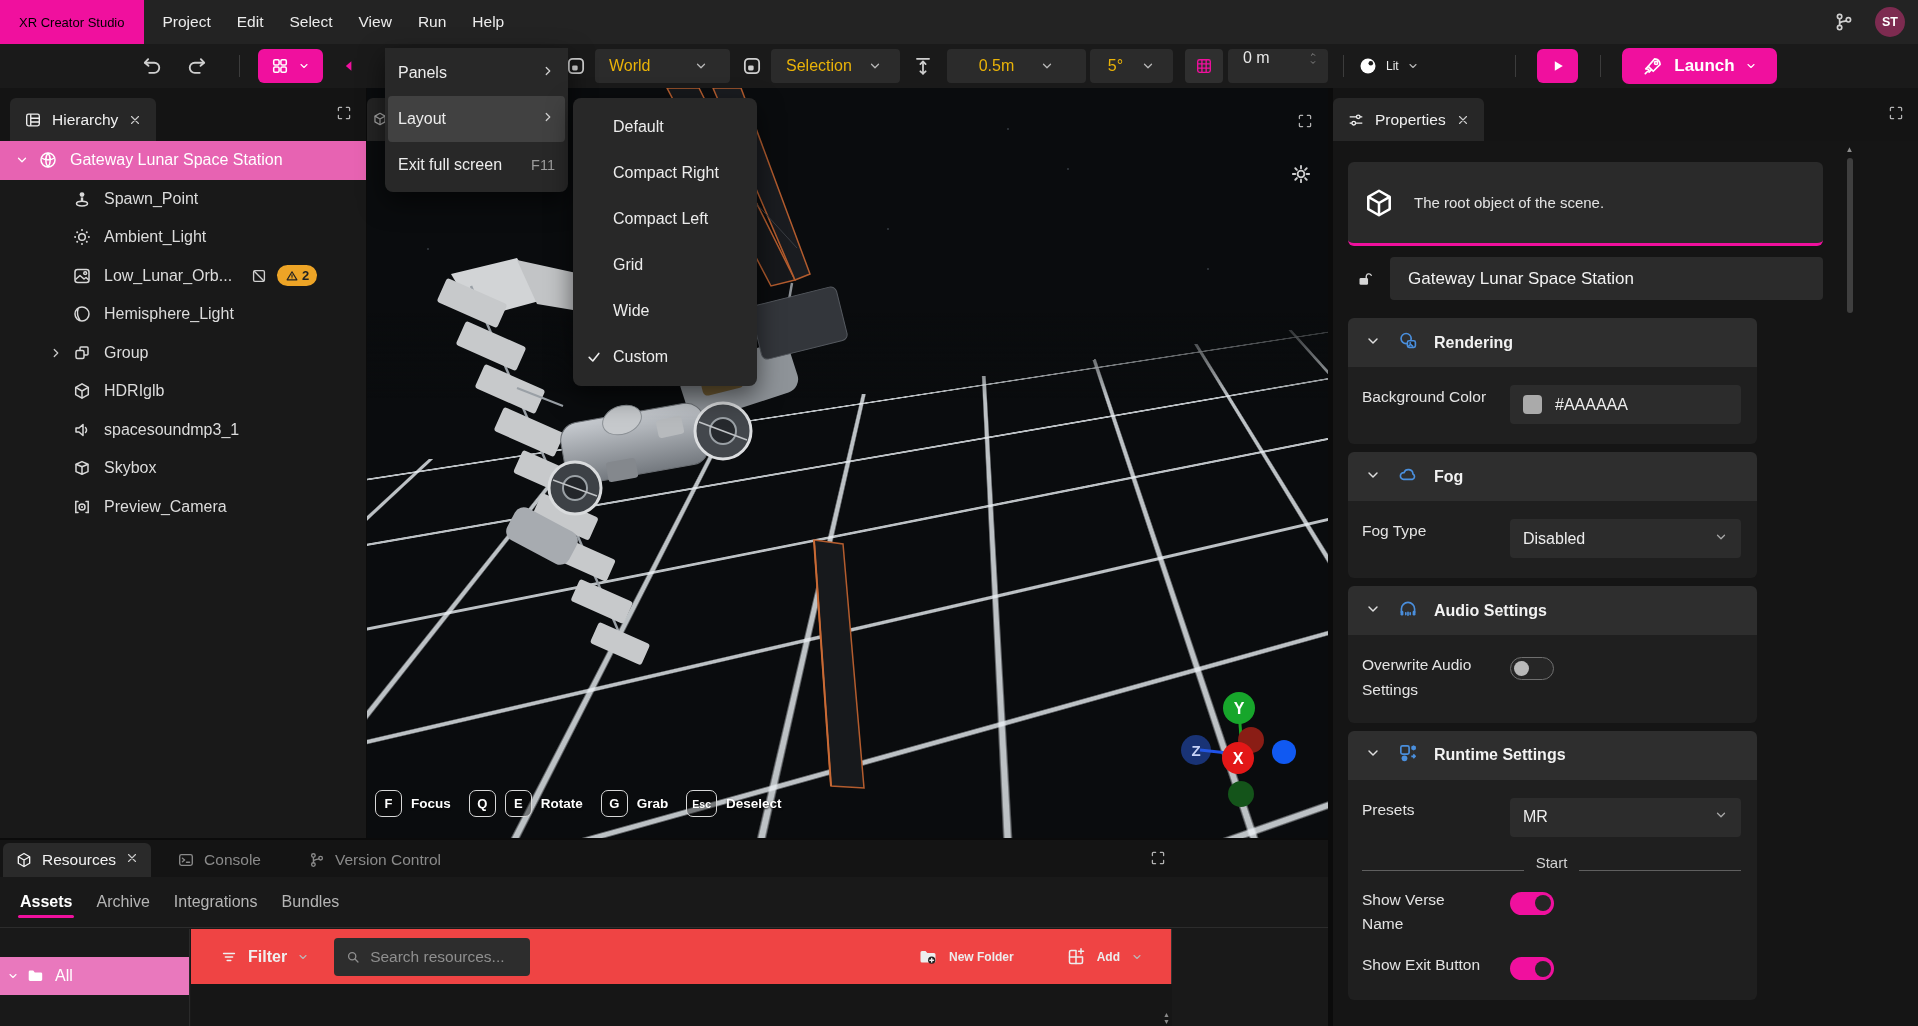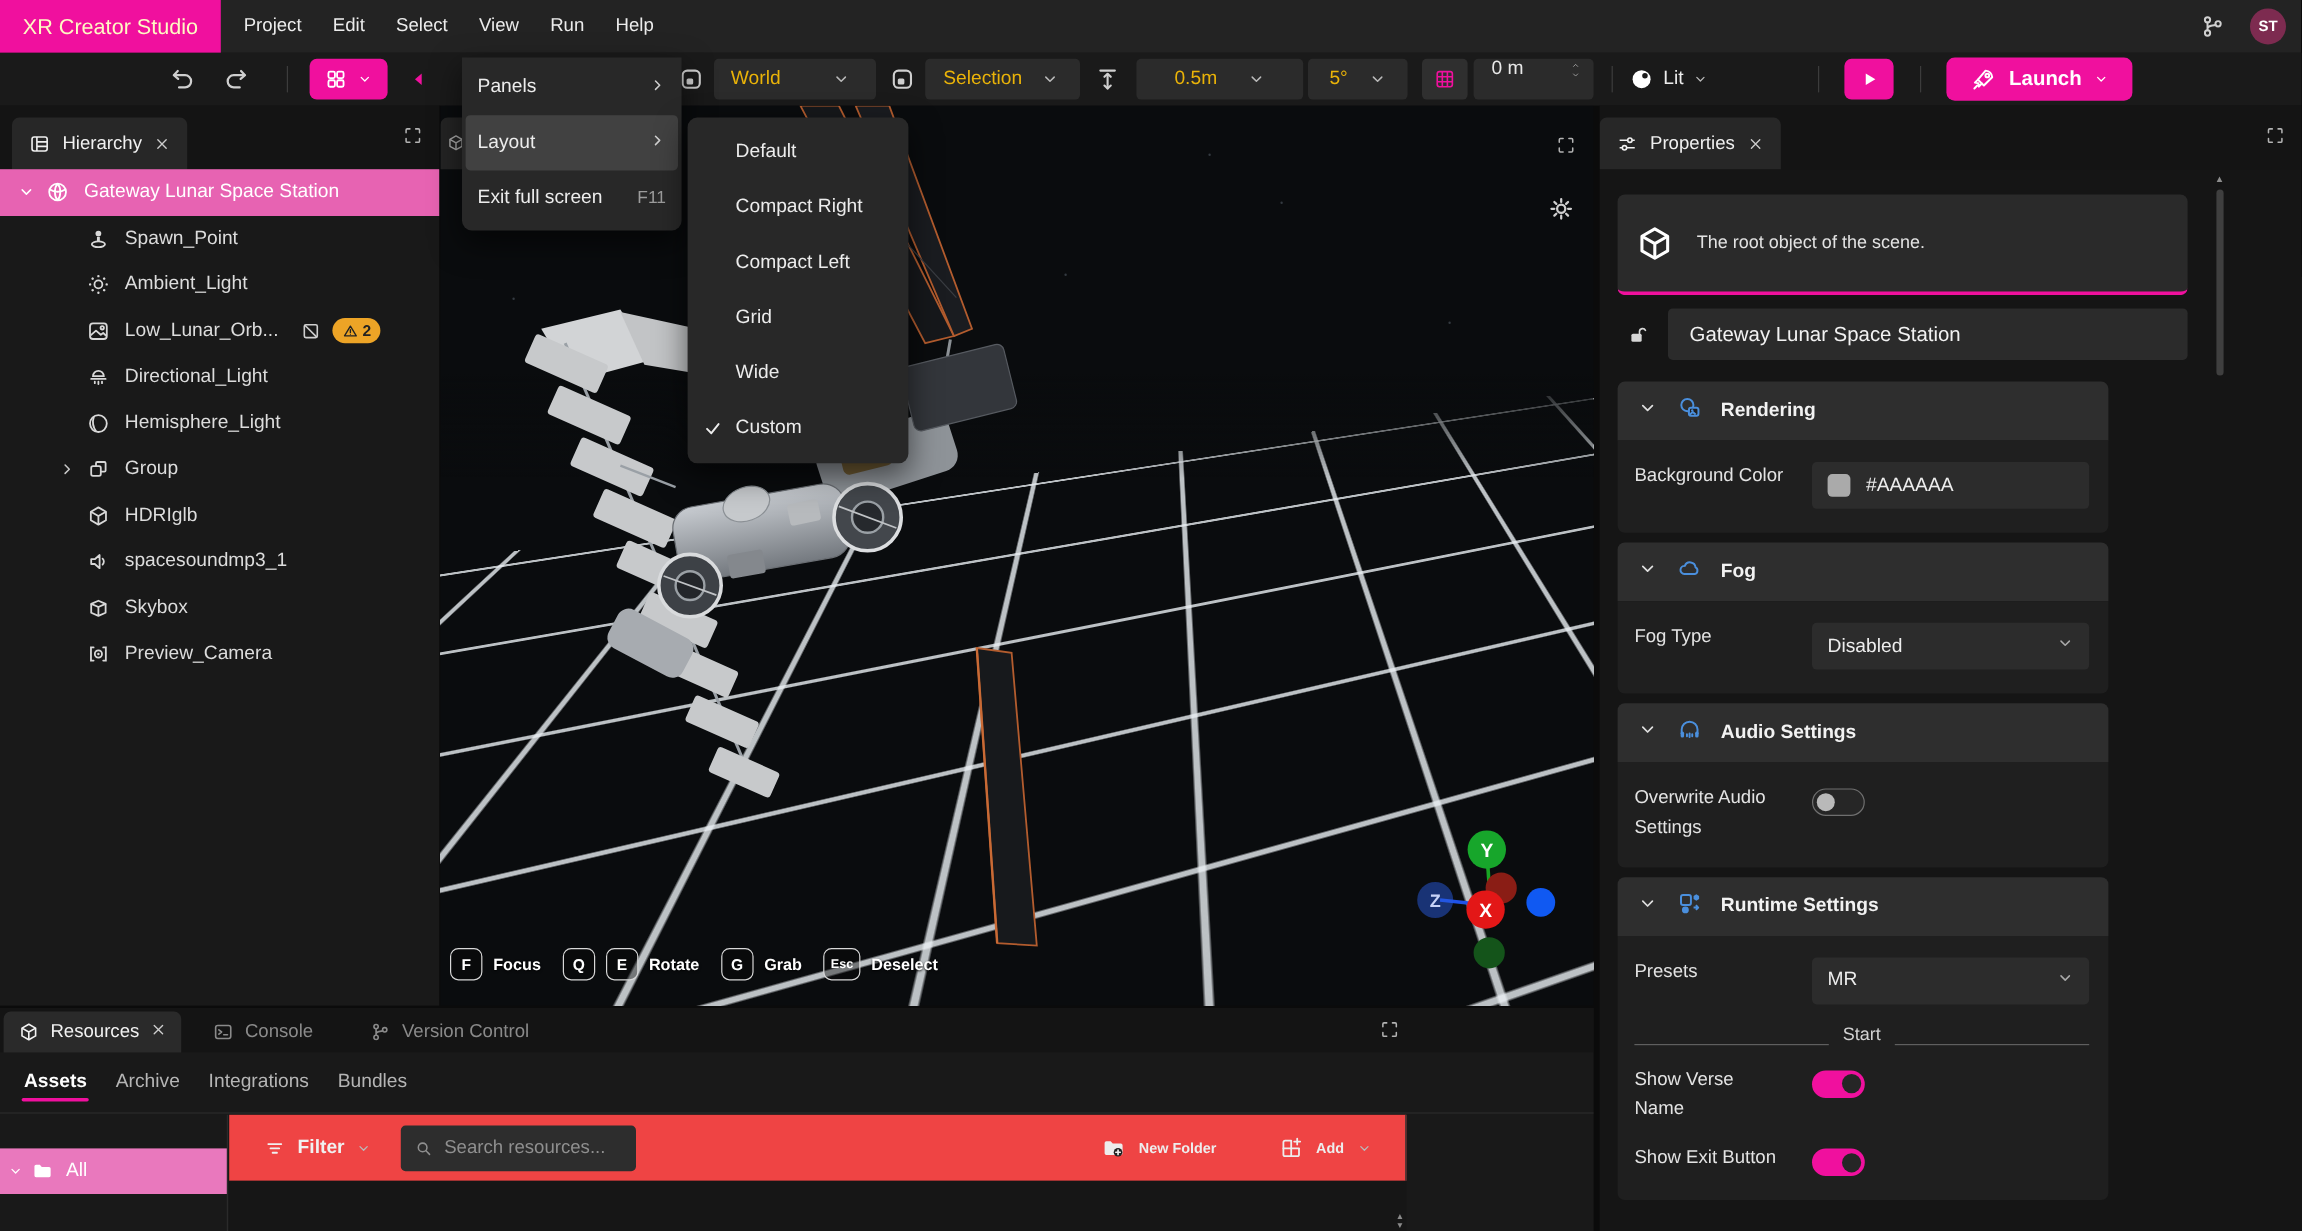--- a/index.html
+++ b/index.html
@@ -6,38 +6,38 @@
   html,body{background:#000;}
   #stage{position:relative;width:1918px;height:1026px;background:#0b0b0b;overflow:hidden;color:#e6e6e6;
          --accent:#f0109e;--panel:#181818;--tab:#272727;--field:#2b2b2b;}
   .ic{display:inline-flex;align-items:center;justify-content:center;width:20px;height:20px;flex:none;}
   .ic svg{width:100%;height:100%;}
   .ic12{width:12px;height:12px}.ic14{width:14px;height:14px}.ic16{width:16px;height:16px}
   .ic18{width:18px;height:18px}.ic22{width:22px;height:22px}.ic34{width:34px;height:34px}
 
   
   .menubar{position:absolute;left:0;top:0;width:100%;height:44px;background:#232323;display:flex;align-items:stretch;z-index:20;}
-  .logo{background:var(--accent);color:#fef9c3;font-size:18px;display:flex;align-items:center;padding:0 19px;text-align:right;}
+  .logo{background:var(--accent);color:#000000;font-size:13px;display:flex;align-items:center;padding:0 19px;text-align:right;}
   .mnav{display:flex;margin-left:6px;}
   .menu-item{display:flex;align-items:center;padding:0 13px;font-size:15.5px;color:#ececec;cursor:default;}
   .menubar-right{margin-left:auto;display:flex;align-items:center;gap:20px;padding-right:13px;}
   .avatar{width:30px;height:30px;border-radius:50%;background:#7d2b50;color:#fff;font-size:12.5px;font-weight:700;display:flex;align-items:center;justify-content:center;}
   .branch-top{color:#d0d0d0}
 
   
   .toolbar{position:absolute;left:0;top:44px;width:100%;height:44px;background:#1a1a1a;z-index:20;}
   .toolbar .abs{position:absolute;top:5px;height:34px;display:flex;align-items:center;}
   .tsep{position:absolute;top:11px;width:1px;height:22px;background:#3c3c3c;}
   .icbtn{color:#cfcfcf;justify-content:center;}
   .pinkbtn{background:var(--accent);border-radius:6px;color:#fff;justify-content:center;gap:9px;}
   .dropbtn{background:#2b2b2b;border-radius:4px;color:#eab308;font-size:16px;}
   .chev{color:#b9b9b9}
   .stepper{background:#2b2b2b;border-radius:4px;color:#e8e8e8;font-size:16px;padding:0 10px 16px 15px;}
   .stepcol{margin-left:auto;display:flex;flex-direction:column;gap:1px;color:#b9b9b9}
-  .lit-group{gap:8px;color:#ececec;font-size:16px;}
+  .lit-group{gap:8px;color:#ececec;font-size:12px;}
   .launchbtn{background:var(--accent);border-radius:7px;color:#fff;gap:10px;justify-content:center;font-size:17px;font-weight:700;}
 
   
   .ptabbar{position:relative;height:53px;background:#141414;}
   .ptab{position:absolute;bottom:0;height:43px;background:#272727;border-radius:6px 6px 0 0;display:flex;align-items:center;gap:10px;padding:0 14px;font-size:15.5px;color:#f0f0f0;}
   .ptab .x{color:#cdcdcd}
   .fsbtn{position:absolute;right:14px;top:17px;color:#b3b3b3;}
 
   
   .hierarchy{position:absolute;left:0;top:88px;width:366px;height:750px;background:#191919;z-index:5;}
@@ -412,31 +412,20 @@
               <span class="ic ic14">
                 <svg viewBox="0 0 20 20" fill="none" stroke="currentColor" stroke-width="1.6" stroke-linejoin="round">
                   <path d="M10 4 L17 15.5 H3 Z"></path>
                   <path d="M10 8.3 v3.4" stroke-linecap="round"></path>
                   <circle cx="10" cy="13.8" r=".6" fill="currentColor" stroke="none"></circle>
                 </svg>
               </span>
               <b>2</b>
             </span>
           </span>
-        </div>
-        <div class="hrow child ">
-          <span class="exp"></span>
-          <span class="ric ic">
-            <svg viewBox="0 0 20 20" fill="none" stroke="currentColor" stroke-width="1.5" stroke-linecap="round">
-              <path d="M5.5 9.5 a4.5 4.5 0 0 1 9 0 Z"></path>
-              <path d="M4 11.8 H16"></path>
-              <path d="M7 14 v1.3 M10 14 v2 M13 14 v1.3"></path>
-            </svg>
-          </span>
-          <span>Directional_Light</span>
         </div>
         <div class="hrow child ">
           <span class="exp"></span>
           <span class="ric ic">
             <svg viewBox="0 0 20 20" fill="none" stroke="currentColor" stroke-width="1.5">
               <circle cx="10" cy="10" r="7"></circle>
               <path d="M6.2 4.3 C5 8 5.5 13 8.2 16.6"></path>
             </svg>
           </span>
           <span>Hemisphere_Light</span>

